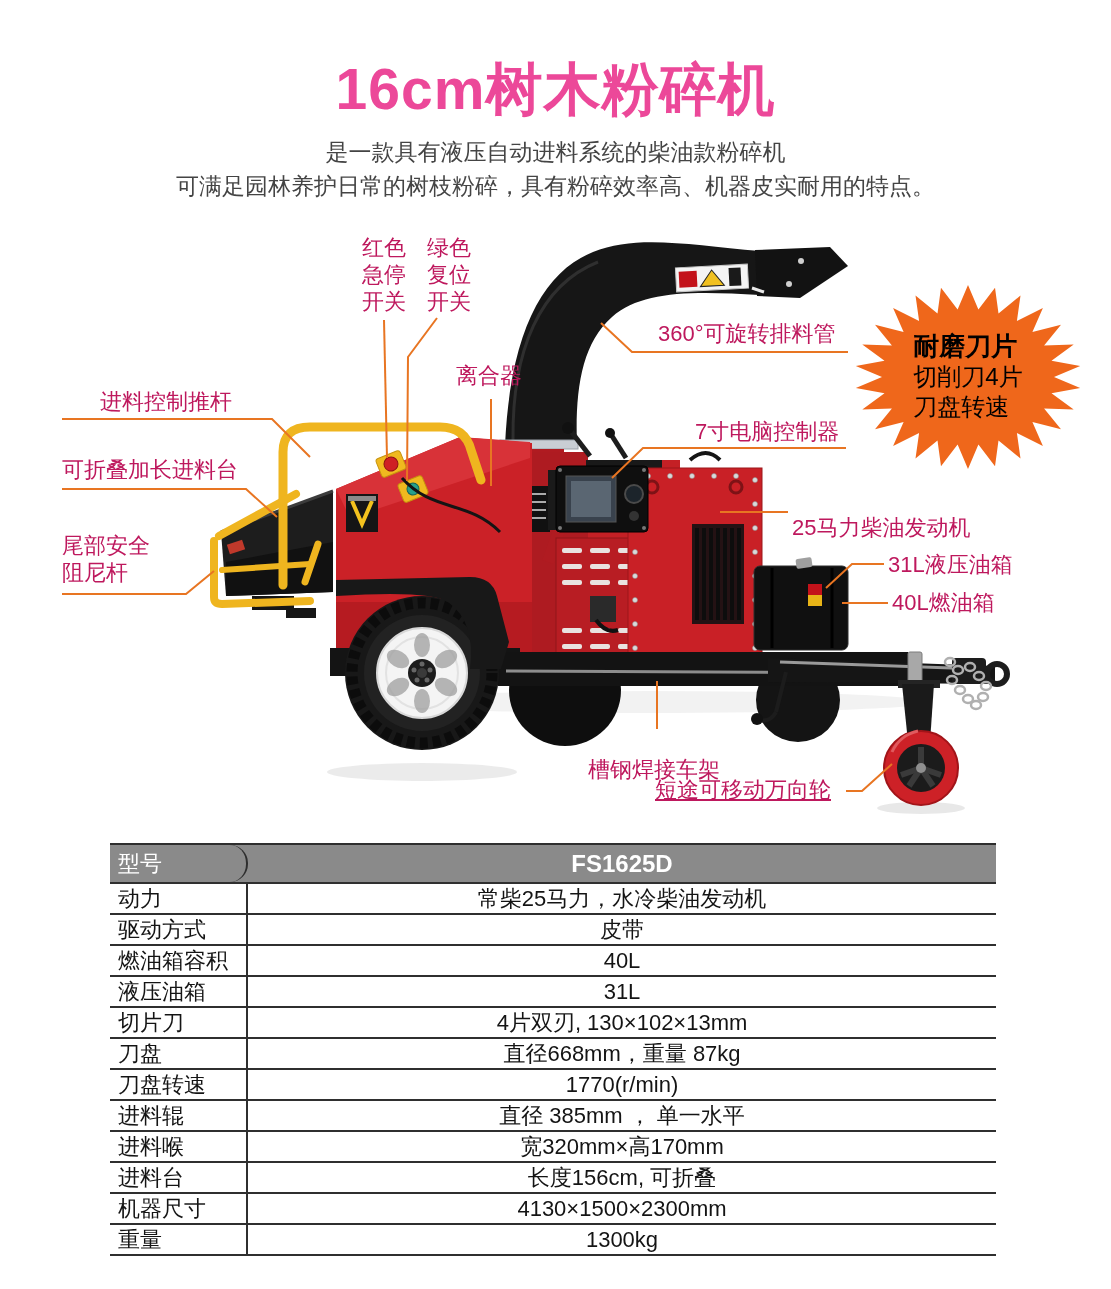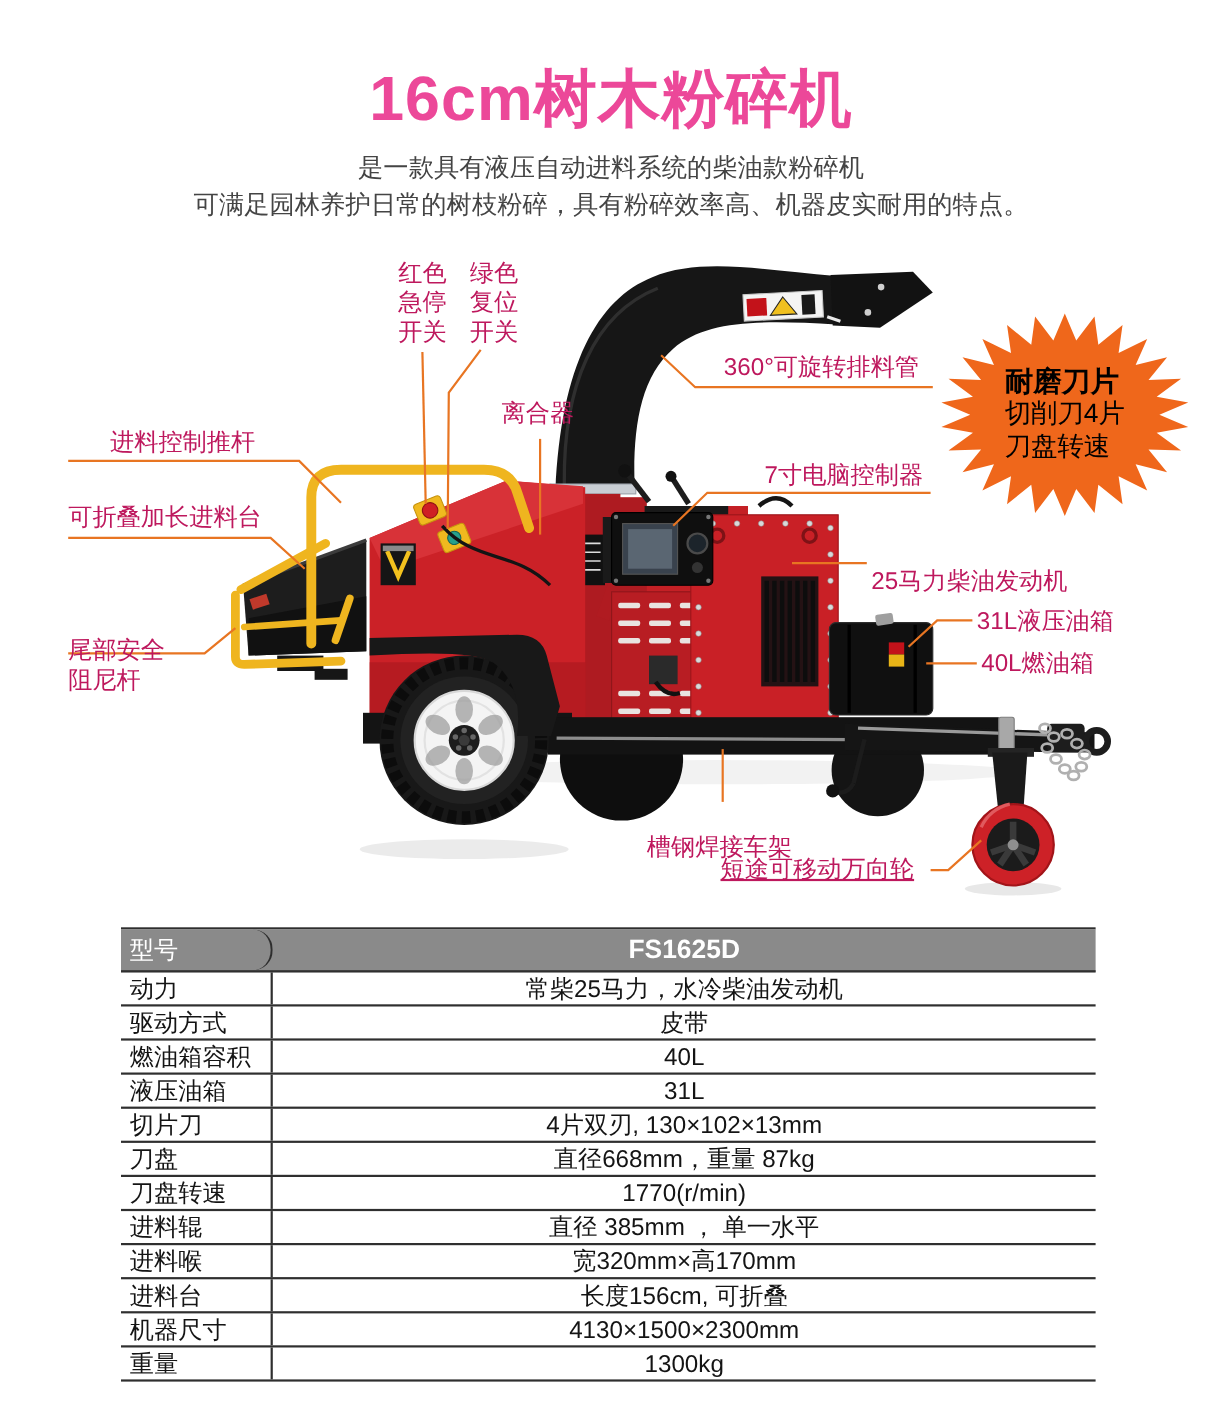--- a/index.html
+++ b/index.html
@@ -309,21 +309,21 @@
     <div>开关</div>
   </div>
   <div class="callout" style="left:456px;top:362px;">离合器</div>
   <div class="callout" style="left:658px;top:320px;">360°可旋转排料管</div>
   <div class="callout" style="left:695px;top:418px;">7寸电脑控制器</div>
   <div class="callout" style="left:792px;top:514px;">25马力柴油发动机</div>
   <div class="callout" style="left:888px;top:551px;">31L液压油箱</div>
   <div class="callout" style="left:892px;top:589px;">40L燃油箱</div>
   <div class="callout" style="left:62px;top:388px;margin-left:38px;">进料控制推杆</div>
   <div class="callout" style="left:62px;top:456px;">可折叠加长进料台</div>
-  <div class="callout" style="left:62px;top:532px;margin-top:45px;">
+  <div class="callout" style="left:62px;top:532px;">
     <div>尾部安全</div>
     <div>阻尼杆</div>
   </div>
   <div class="callout" style="left:588px;top:732px;margin-top:24px;">槽钢焊接车架</div>
   <div class="callout" style="left:655px;top:776px;text-decoration:underline;">短途可移动万向轮</div>
 
   <div class="badge-text">
     <div class="b1">耐磨刀片</div>
     <div class="b2">切削刀4片</div>
     <div class="b2">刀盘转速</div>

